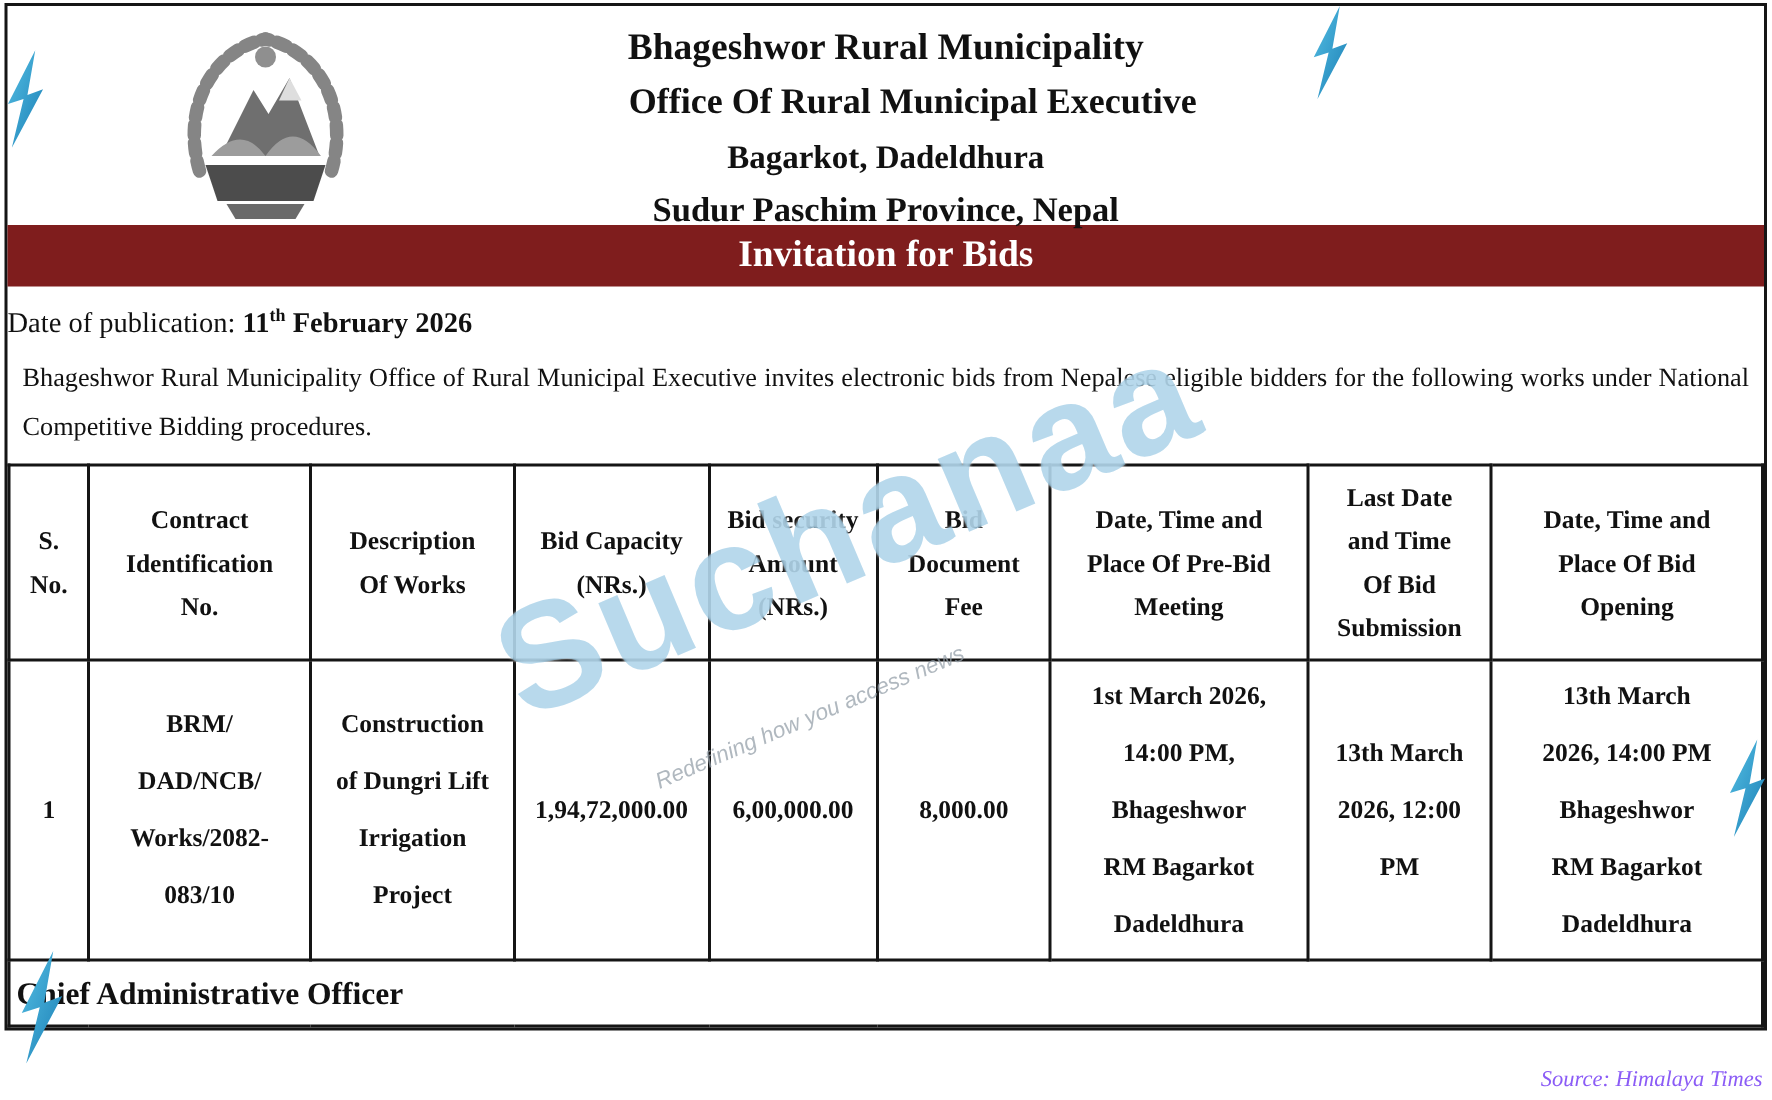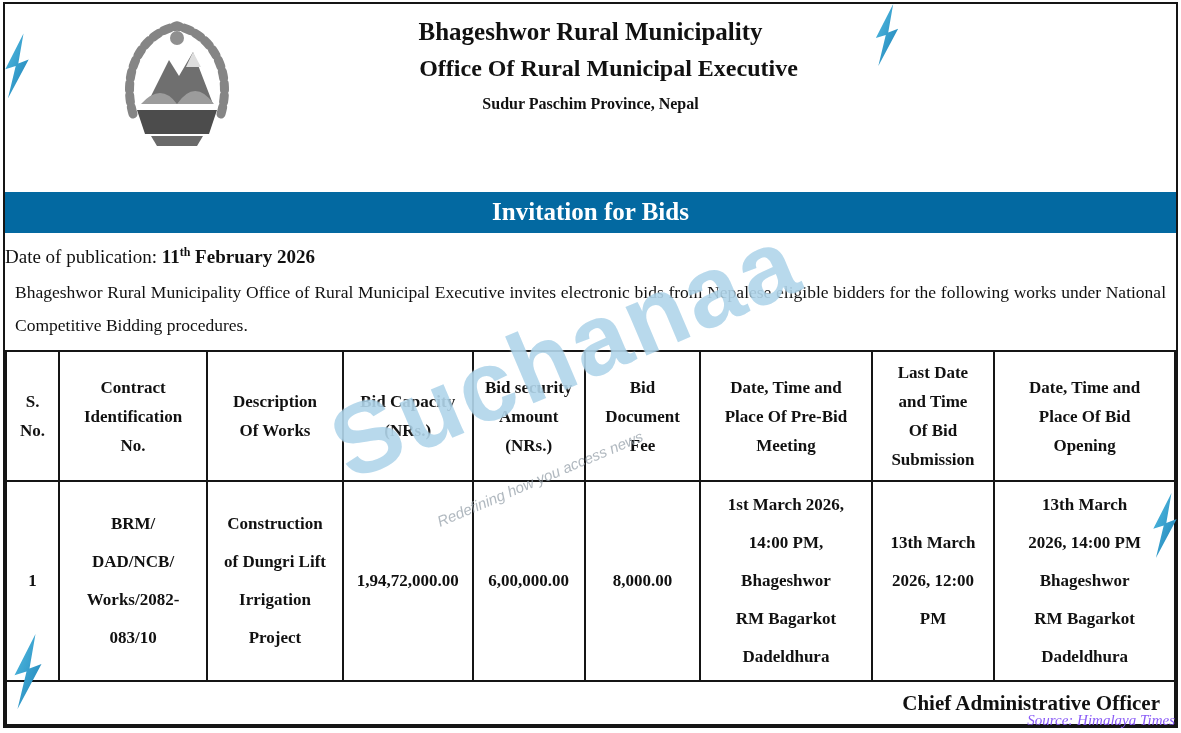--- a/index.html
+++ b/index.html
@@ -11,30 +11,30 @@
     color:#111;
     position:relative;
     overflow:hidden;
   }
   .notice {
     position:absolute; left:3px; top:2px; width:1175px;
     border:2px solid #151515;
     background:#fff;
   }
   
-  .header { position:relative; height:188px; }
+  .header { position:relative; height:146px; }
   .logo { position:absolute; left:112px; top:10px; width:120px; height:136px; }
   .header-text { text-align:center; padding-top:10px; font-weight:bold; }
   .ht1 { font-size:25px; line-height:36px; }
   .ht2 { font-size:24px; line-height:37px;padding-left:36px; }
   .ht3 { font-size:22px; line-height:36px; }
-  .ht4 { font-size:16px; line-height:34px; }
+  .ht4 { font-size:23px; line-height:34px; }
   
   .banner {
-    background:#0369a1; color:#fff;
+    background:#7f1d1d; color:#fff;
     text-align:center; font-weight:bold; font-size:25px;
     padding:6px 0 7px 0;
   }
   
   .pub-line { text-align:left; font-size:19px; padding:12px 0 6px 0; }
   .pub-line .bold { font-weight:bold; }
   .pub-line sup { font-size:12px; font-weight:bold; }
   .intro {
     font-size:17.5px; line-height:33px;
     padding:2px 10px 8px 10px;
@@ -46,21 +46,21 @@
     border:2px solid #151515;
     text-align:center; vertical-align:middle;
     font-weight:bold;
     white-space:pre-line;
     padding:4px 4px;
   }
   th { font-size:17px; line-height:29px; height:130px; }
   td { font-size:17px; line-height:38px; height:152px; }
   td.sno { font-size:17px; }
   .sig-row td {
-    height:44px; text-align:right;
+    height:44px; text-align:left;
     font-size:21px; line-height:24px;
     padding-right:14px; white-space:normal;
   }
   
   .source {
     position:absolute; right:6px; bottom:4px;
     font-style:italic; font-size:15px; color:#8b5cf6;text-align:right;
   }
   
   .watermark {
@@ -104,20 +104,21 @@
         <path d="M30,90 L52,46 L62,62 L76,38 L96,90 Z" fill="#6f6f6f"></path>
         <path d="M76,38 L69,53 L84,53 Z" fill="#dedede"></path>
         <path d="M24,90 Q44,68 60,90 Q78,64 97,90 Z" fill="#9c9c9c"></path>
         <path d="M20,96 L100,96 L92,120 L28,120 Z" fill="#4c4c4c"></path>
         <path d="M34,122 L86,122 L80,132 L40,132 Z" fill="#6a6a6a"></path>
       </svg>
     </div>
     <div class="header-text">
       <div class="ht1">Bhageshwor Rural Municipality</div>
       <div class="ht2">Office Of Rural Municipal Executive</div>
+      <div class="ht3">Bagarkot, Dadeldhura</div>
       <div class="ht4">Sudur Paschim Province, Nepal</div>
     </div>
   </div>
 
   <div class="banner">Invitation for Bids</div>
 
   <div class="pub-line">
     <span>Date of publication:</span>
     <span class="bold">11</span><sup>th</sup>
     <span class="bold">February 2026</span>

